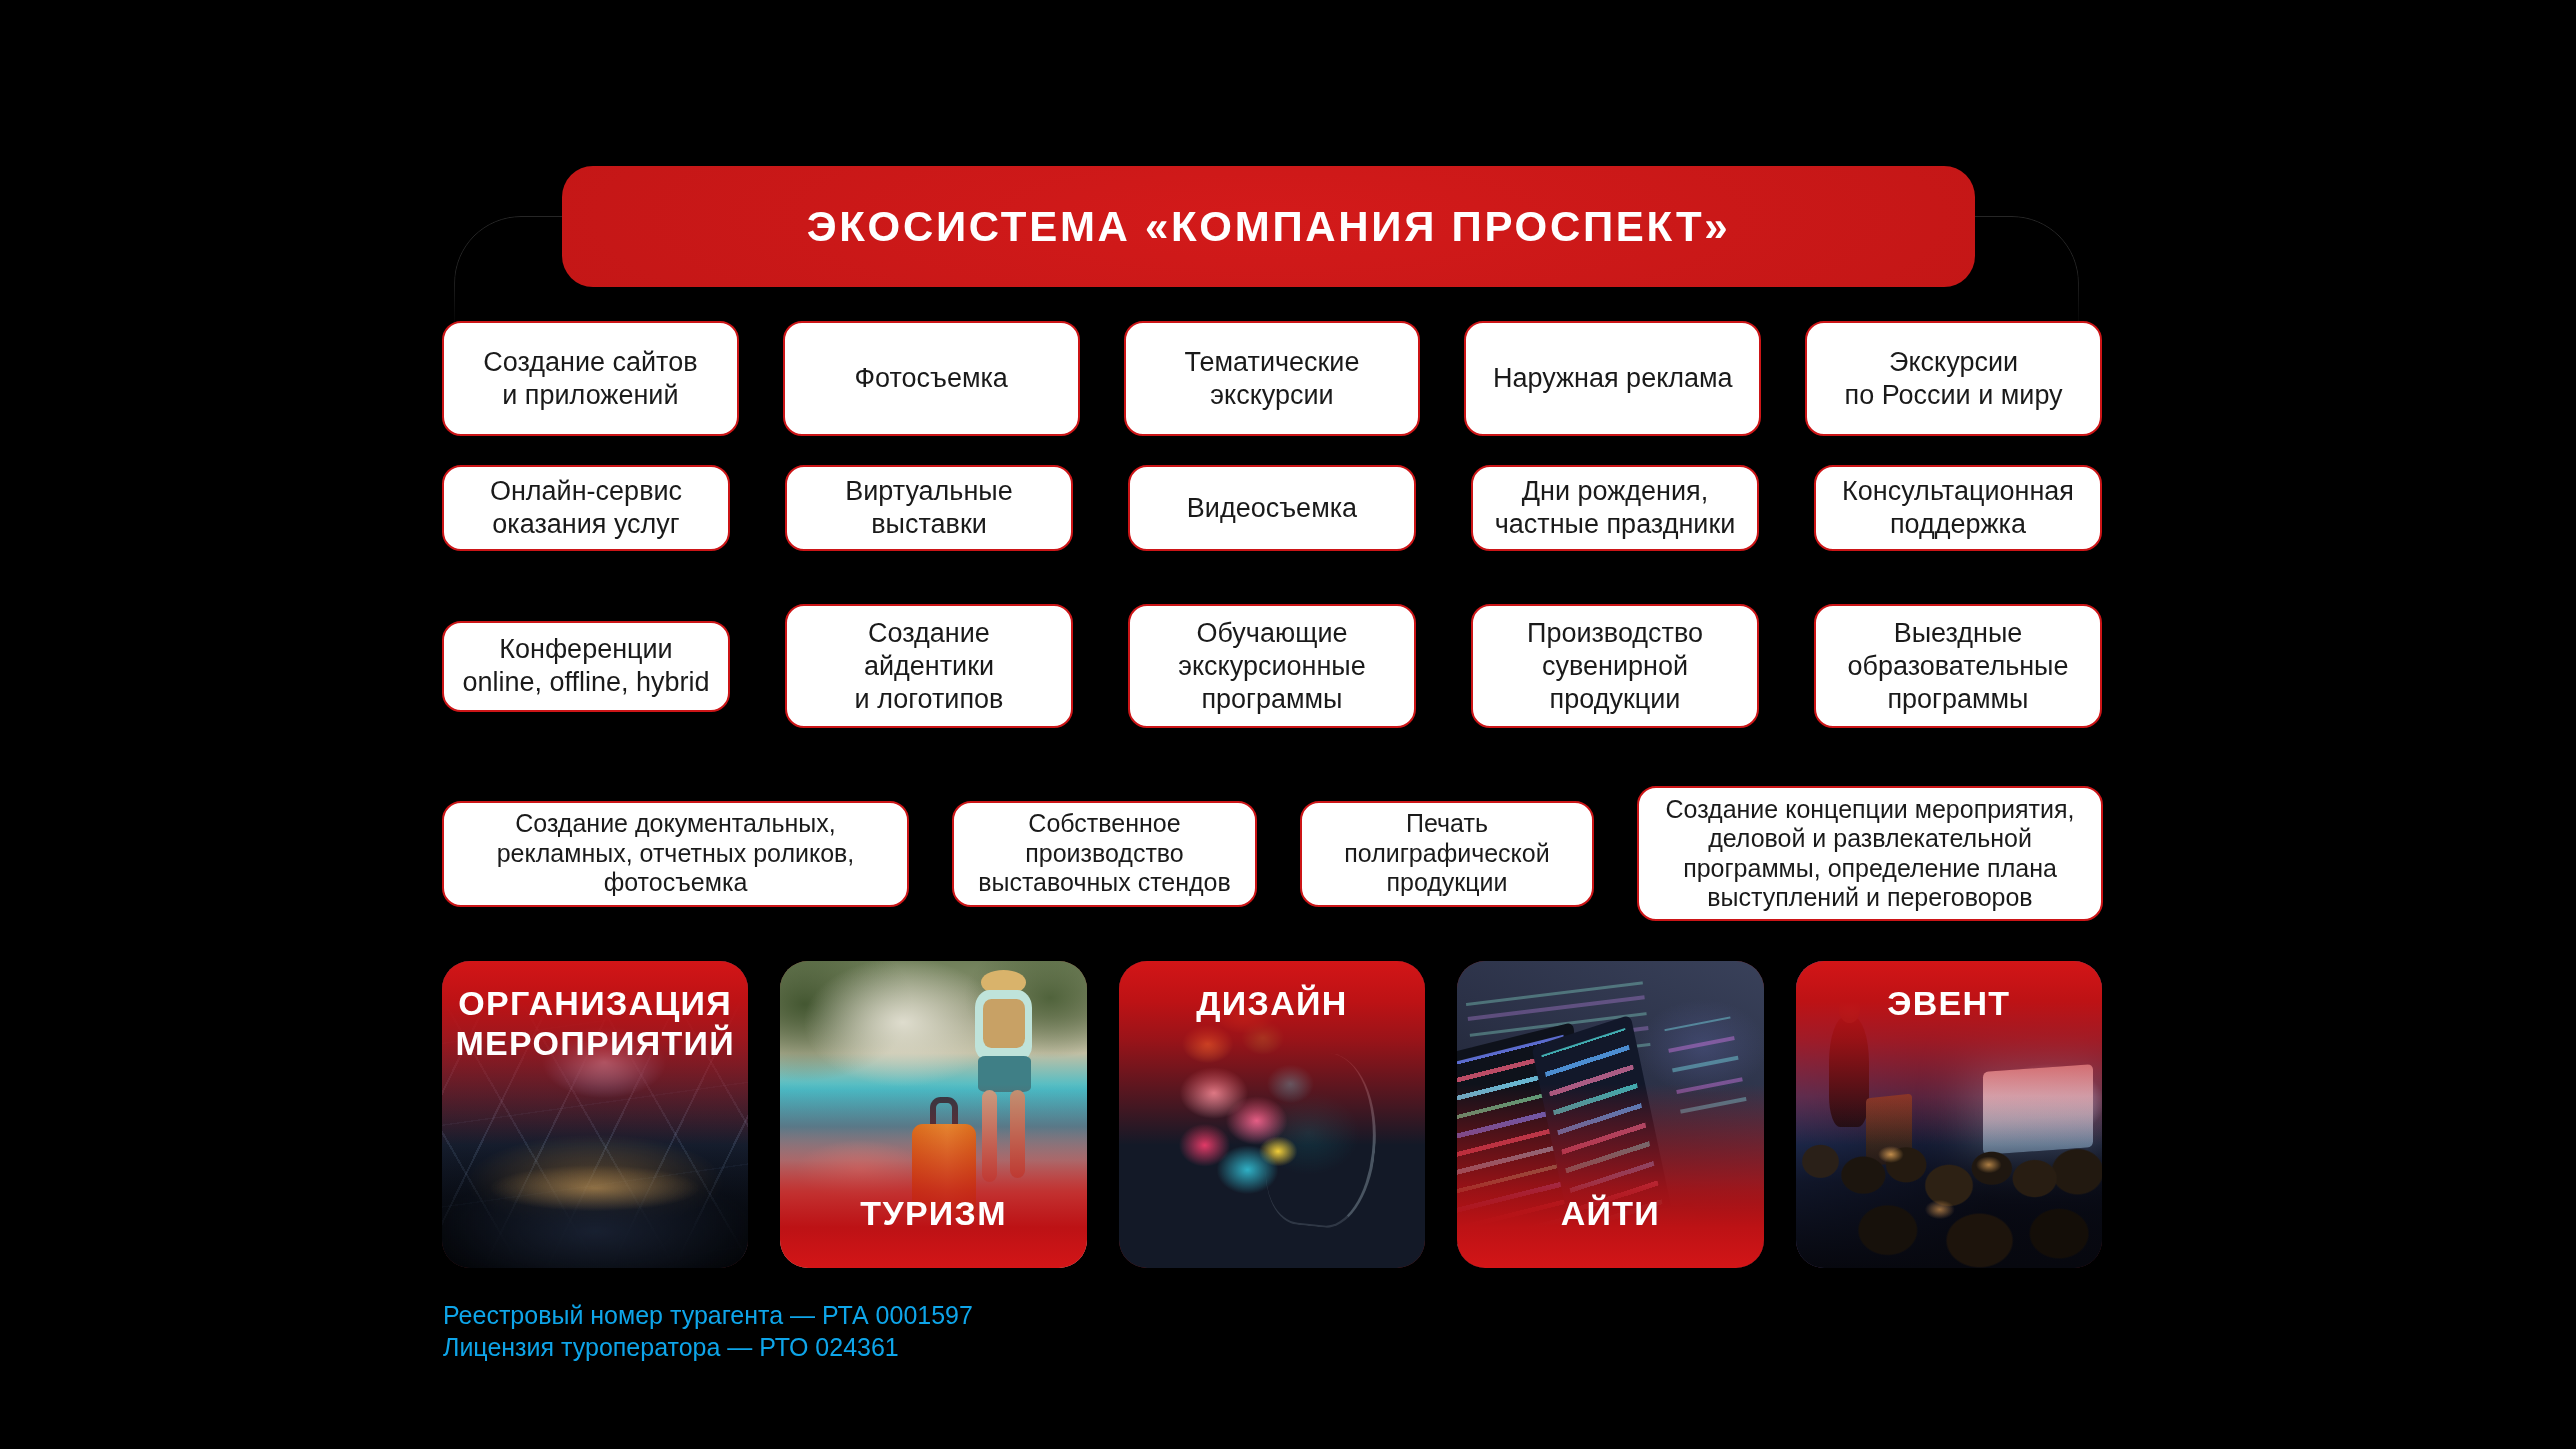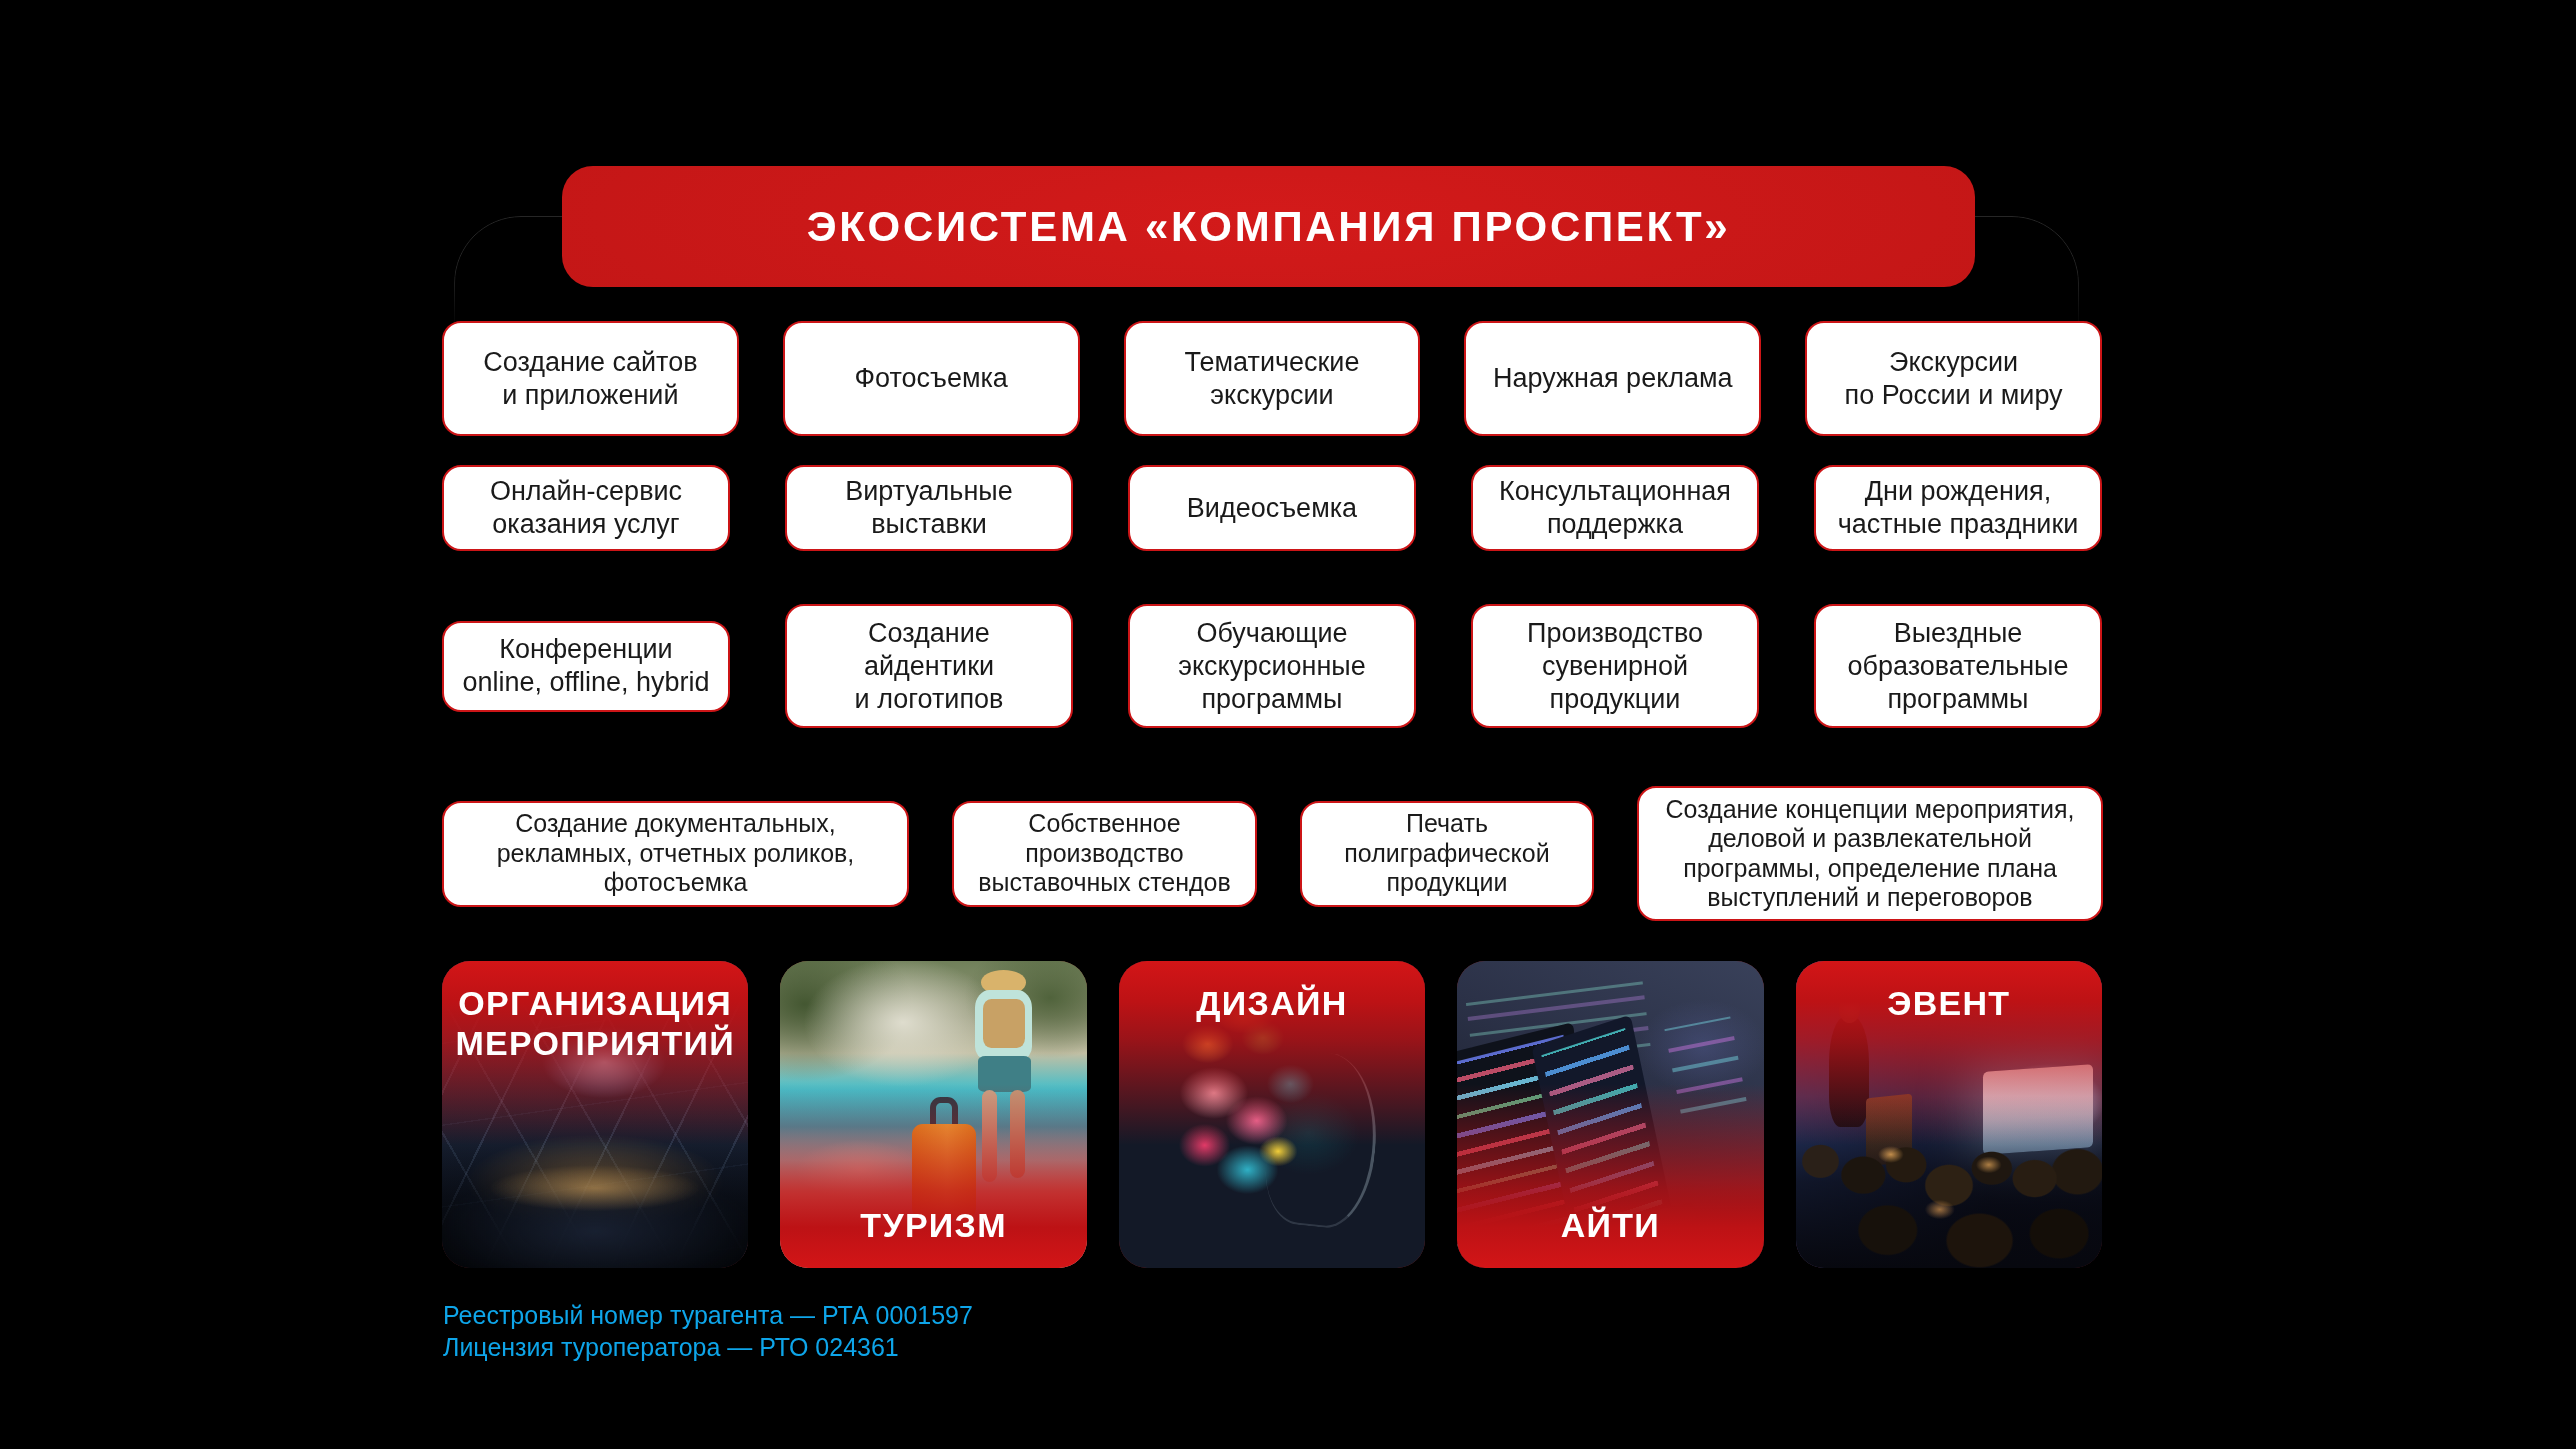--- a/index.html
+++ b/index.html
@@ -37,21 +37,21 @@
   .cards{position:absolute;left:442px;top:961px;width:1660px;height:307px;
     display:grid;grid-template-columns:repeat(5,1fr);gap:32px;}
   .card{position:relative;border-radius:28px;overflow:hidden;background:#7f1d1d;}
   .photo{position:absolute;inset:0;}
   .overlay{position:absolute;left:0;right:0;height:60%;}
   .overlay.top{top:0;background:linear-gradient(180deg,#d31517 0%,#bd1215 22%,rgba(189,18,21,.8) 42%,rgba(189,18,21,0) 100%);}
   .overlay.bottom{bottom:0;background:linear-gradient(0deg,#d31517 0%,#bd1215 22%,rgba(189,18,21,.8) 42%,rgba(189,18,21,0) 100%);}
   .card-label{position:absolute;left:0;right:0;text-align:center;color:#fff;
     font-size:34px;line-height:40px;font-weight:800;letter-spacing:1.3px;white-space:pre-line;}
   .card-label.top{top:21.5px;}
-  .card-label.bottom{bottom:23px;}
+  .card-label.bottom{bottom:35px;}
 
   
   .photo-dome{background:
     radial-gradient(26% 15% at 53% 33%,rgba(168,205,240,.9) 0%,rgba(100,140,185,.4) 55%,rgba(100,140,185,0) 78%),
     radial-gradient(60% 22% at 50% 72%,rgba(222,158,74,.45) 0%,rgba(222,158,74,0) 70%),
     repeating-linear-gradient(116deg,rgba(140,170,210,.16) 0 2px,rgba(140,170,210,0) 2px 57px),
     repeating-linear-gradient(60deg,rgba(140,170,210,.13) 0 2px,rgba(140,170,210,0) 2px 67px),
     repeating-linear-gradient(172deg,rgba(90,120,160,.10) 0 1.3px,rgba(90,120,160,0) 1.3px 81px),
     linear-gradient(180deg,#27324a 0%,#1d2639 38%,#131a29 66%,#080b12 100%);}
   .photo-dome::after{content:"";position:absolute;inset:0;background:
@@ -173,24 +173,24 @@
     <div class="box">Экскурсии
 по России и миру</div>
   </div>
 
   <div class="row" id="row2">
     <div class="box">Онлайн-сервис
 оказания услуг</div>
     <div class="box">Виртуальные
 выставки</div>
     <div class="box">Видеосъемка</div>
+    <div class="box">Дни рождения,
+частные праздники</div>
     <div class="box">Консультационная
 поддержка</div>
-    <div class="box">Дни рождения,
-частные праздники</div>
   </div>
 
   <div class="row" id="row3">
     <div class="box">Конференции
 online, offline, hybrid</div>
     <div class="box">Создание
 айдентики
 и логотипов</div>
     <div class="box">Обучающие
 экскурсионные

